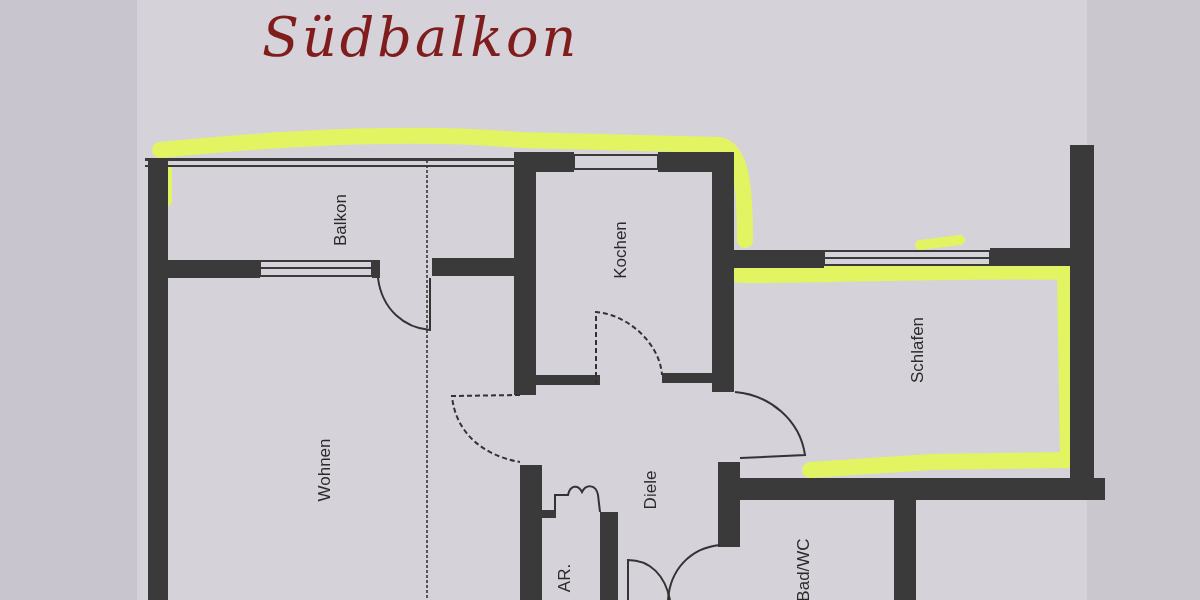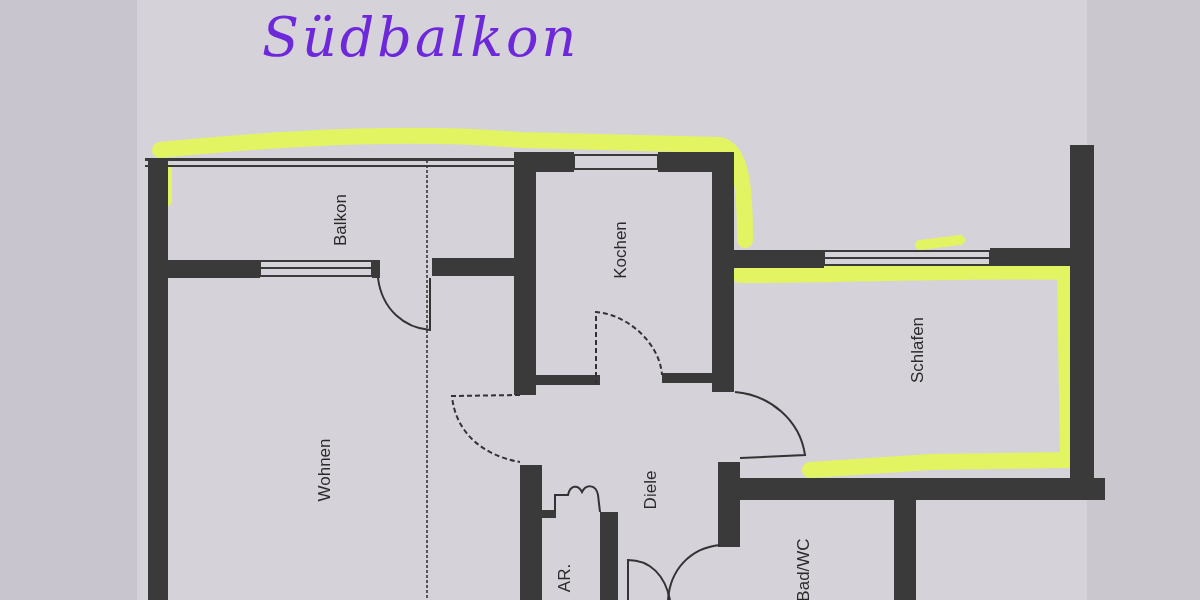--- a/index.html
+++ b/index.html
@@ -3,21 +3,21 @@
 <meta charset="utf-8">
 <style>
   html,body{margin:0;padding:0;}
   body{width:1200px;height:600px;overflow:hidden;background:#cfcbd4;position:relative;font-family:"Liberation Sans",sans-serif;}
   #scene{position:absolute;left:0;top:0;width:1200px;height:600px;}
   .paper-left{position:absolute;left:0;top:0;width:137px;height:600px;background:#c9c5ce;}
   .paper{position:absolute;left:137px;top:0;width:950px;height:600px;background:#d6d2da;}
   .paper-right{position:absolute;left:1087px;top:0;width:113px;height:600px;background:#cbc7cf;}
   svg{position:absolute;left:0;top:0;}
   .room-label{position:absolute;font-size:17px;color:#2a2a2a;transform:rotate(-90deg);transform-origin:center center;white-space:nowrap;}
-  .handwriting{position:absolute;left:262px;top:6px;font-family:"DejaVu Serif",serif;font-style:italic;font-size:54px;color:#6d28d9;letter-spacing:3px;}
+  .handwriting{position:absolute;left:262px;top:6px;font-family:"DejaVu Serif",serif;font-style:italic;font-size:54px;color:#7f1d1d;letter-spacing:3px;}
 </style>
 </head>
 <body>
 
 <div id="scene">
   <div class="paper-left"></div>
   <div class="paper"></div>
   <div class="paper-right"></div>
 
   <svg width="1200" height="600" viewBox="0 0 1200 600">

